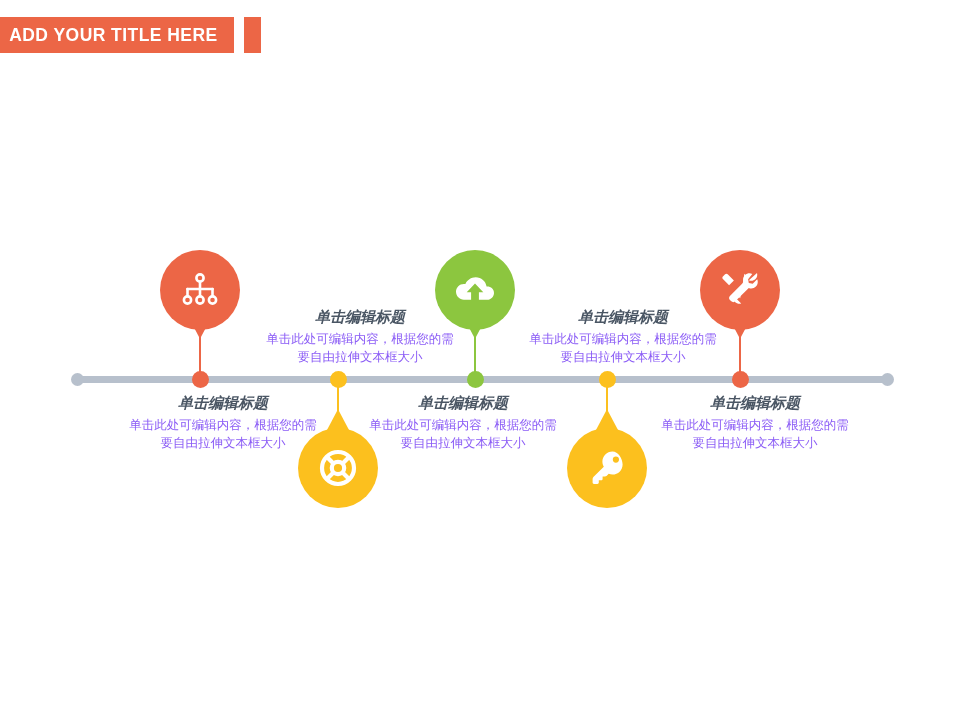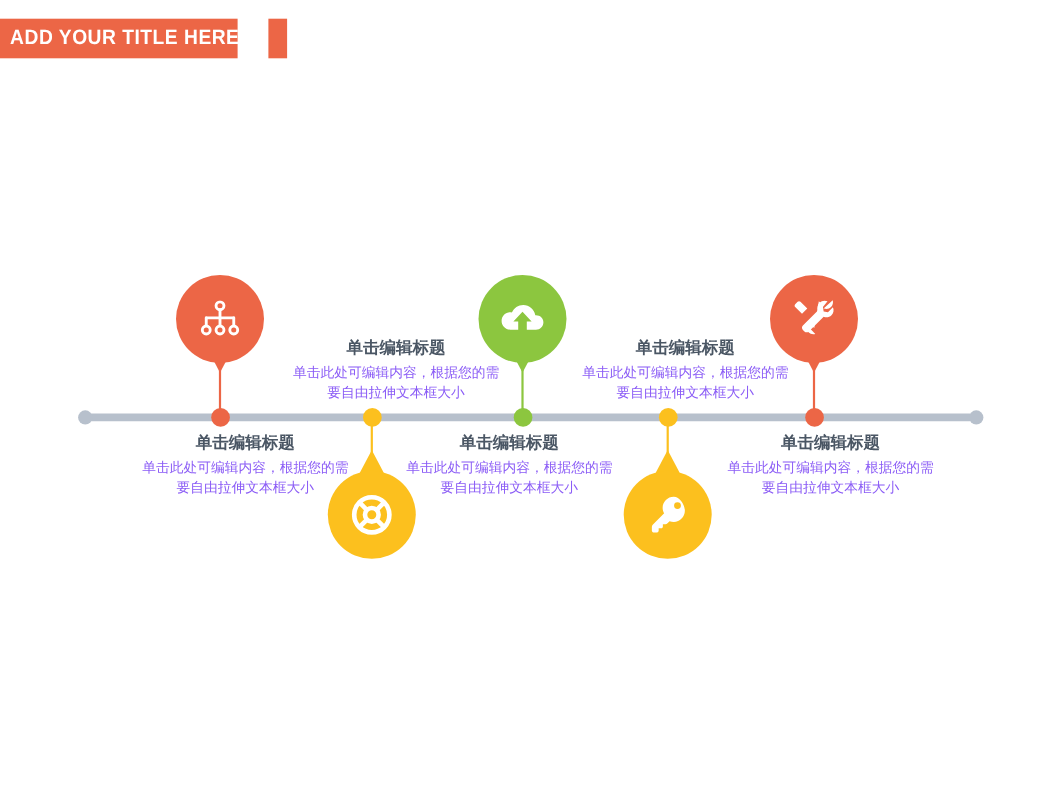--- a/index.html
+++ b/index.html
@@ -13,21 +13,21 @@
     font-family: "Liberation Sans", "DejaVu Sans", sans-serif;
     overflow: hidden;
     position: relative;
   }
 
   
   #title-bar {
     position: absolute;
     left: 0;
     top: 17px;
-    width: 216px;
+    width: 234px;
     height: 36px;
     background: #ec6646;
     display: flex;
     align-items: center;
   }
   #title-bar .title-text {
     color: #ffffff;
     font-size: 19px;
     font-weight: bold;
     letter-spacing: 0.5px;
@@ -127,20 +127,21 @@
     width: 230px;
     text-align: center;
   }
   .tb-title {
     color: #4a5664;
     font-size: 15px;
     font-weight: bold;
     line-height: 21px;
     margin-bottom: 3px;
     font-family: "Liberation Sans", "DejaVu Sans", sans-serif;
+    font-style: italic;
   }
   .tb-body {
     color: #8b5cf6;
     font-size: 12.5px;
     line-height: 18px;
     font-family: "Liberation Sans", "DejaVu Sans", sans-serif;
   }
 </style>
 </head>
 <body>

